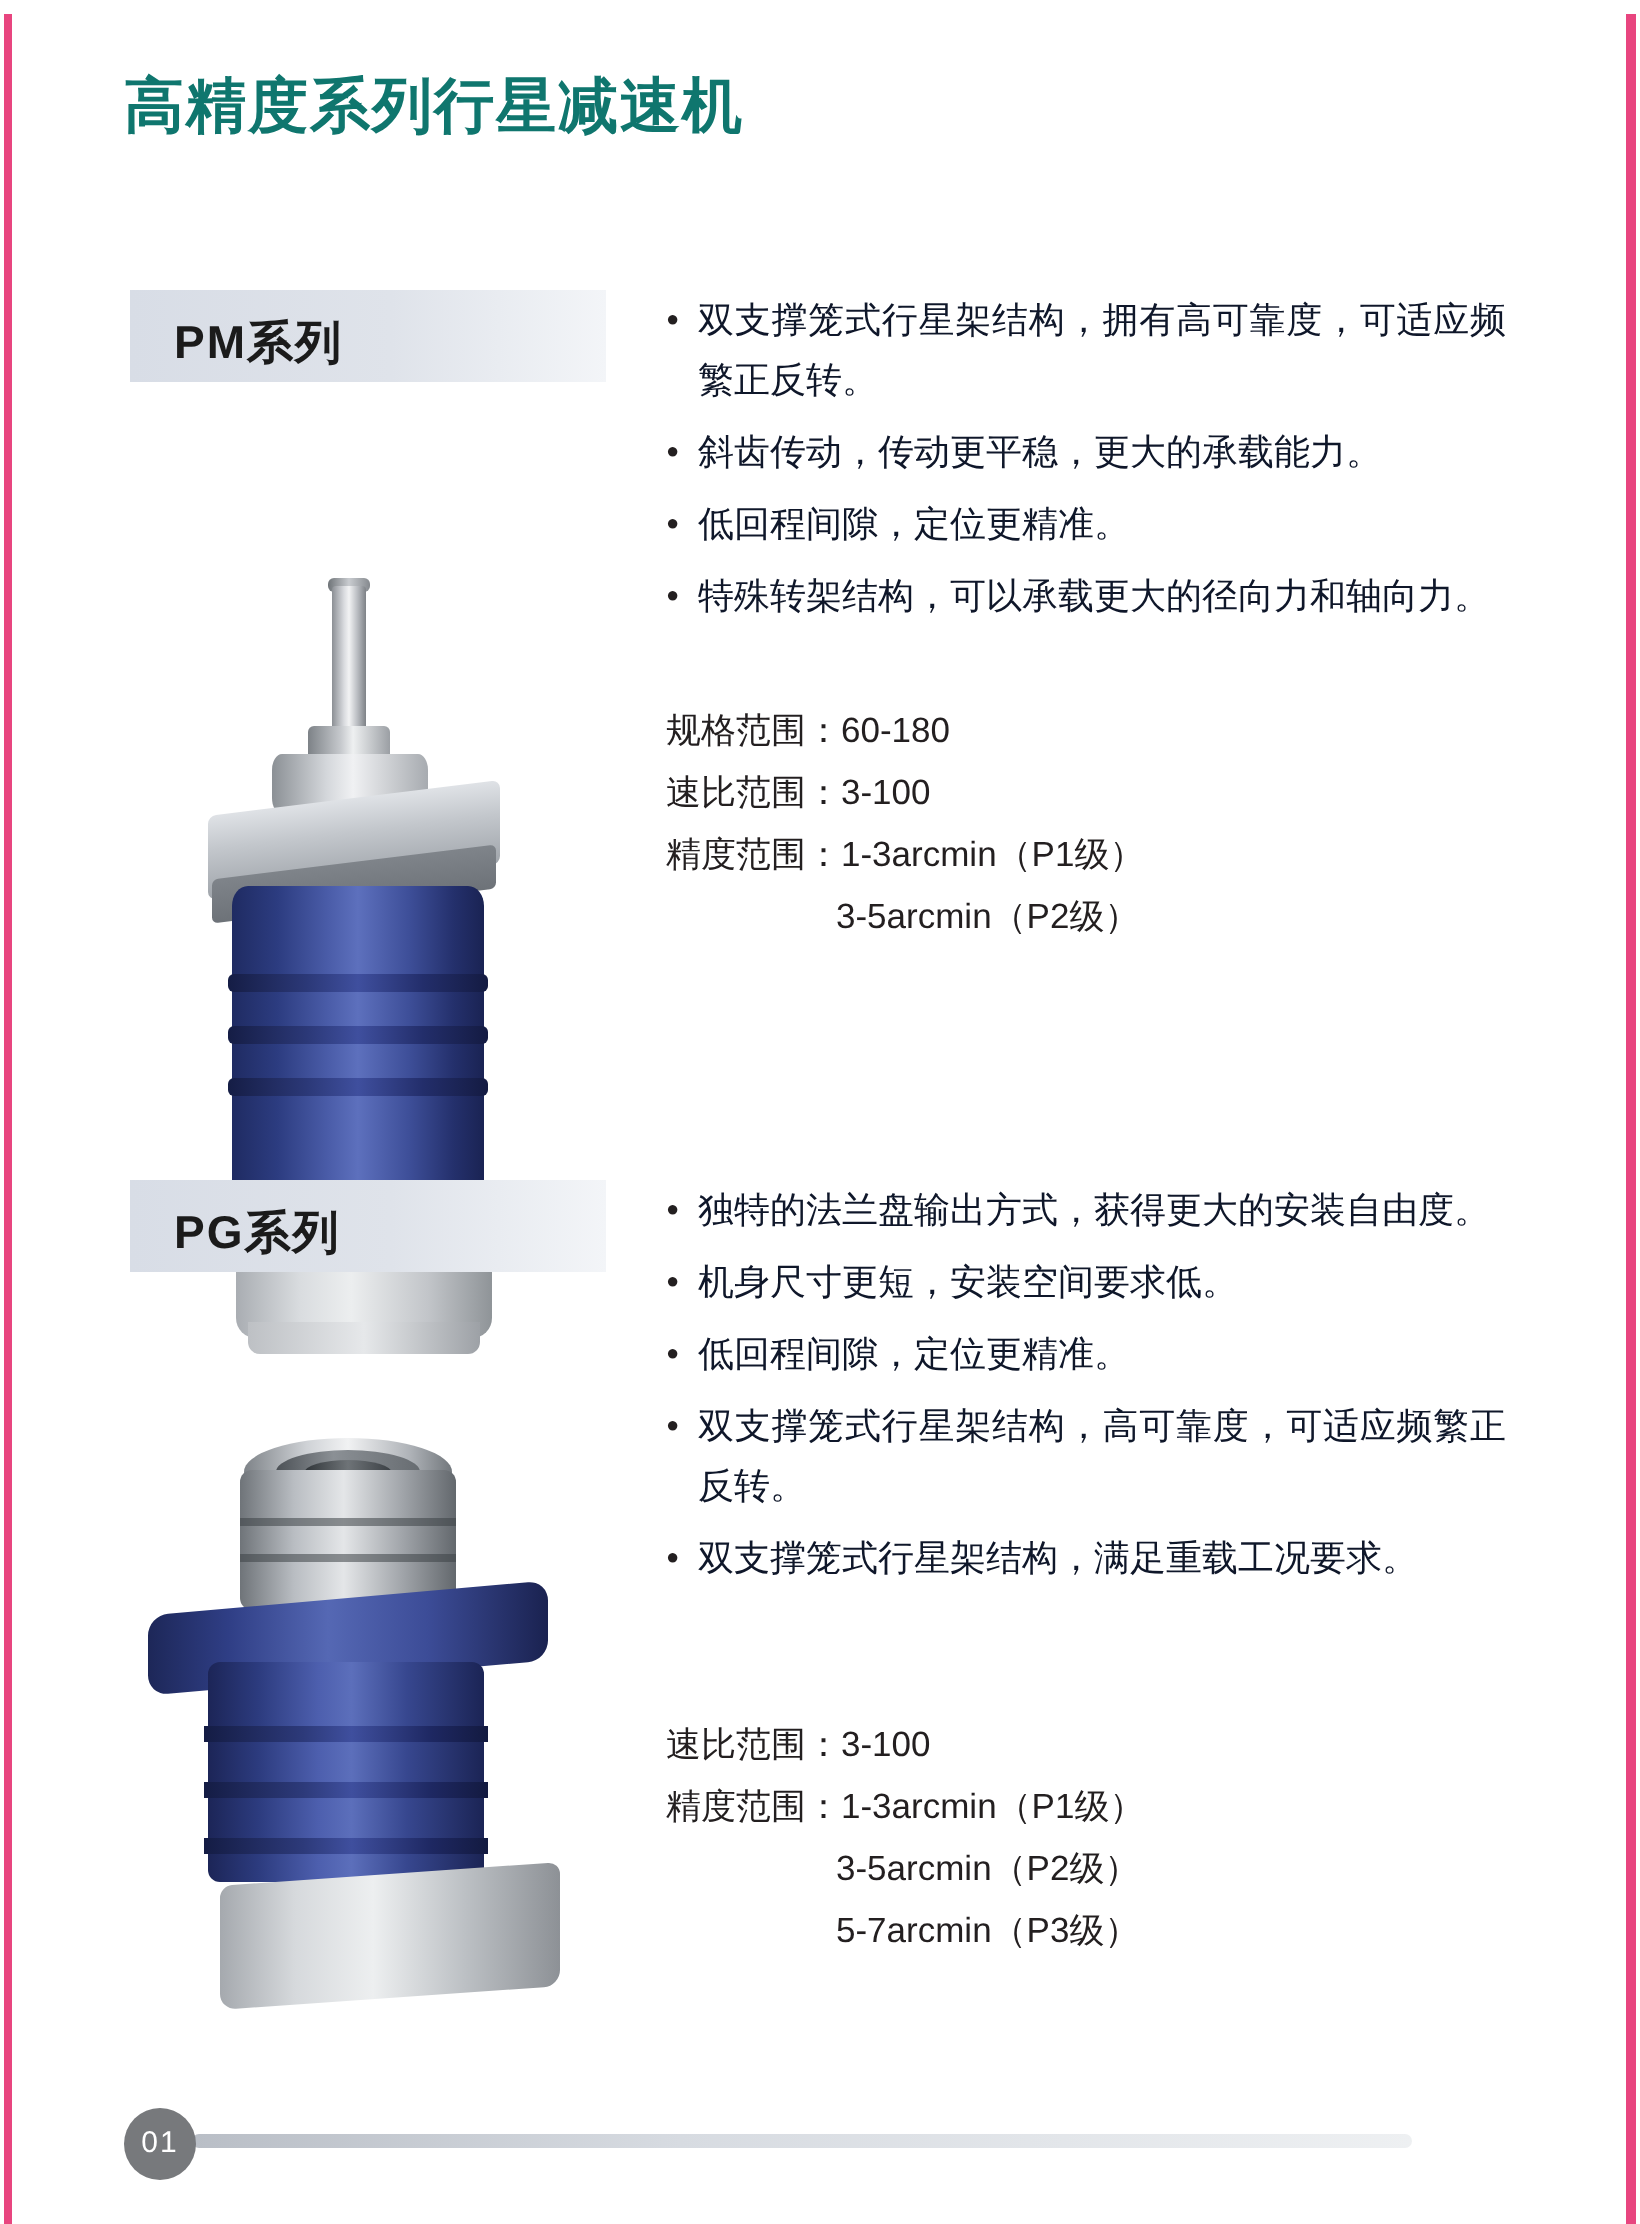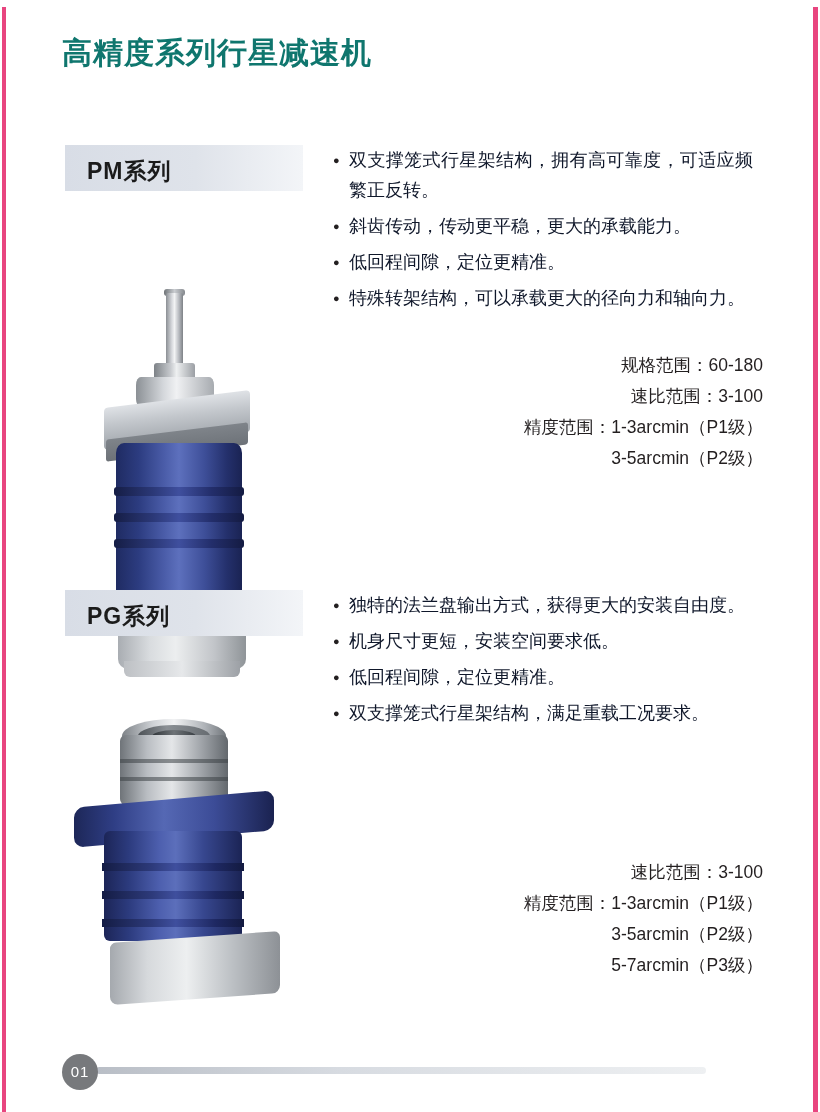--- a/index.html
+++ b/index.html
@@ -101,21 +101,20 @@
     color: #231f20;
   }
 
   .specs {
     position: absolute;
     left: 333px;
     width: 430px;
     font-size: 17.5px;
     line-height: 31px;
     color: #231f20;
-    text-align: right;
   }
   .spec-line { white-space: nowrap; }
   .spec-indent { padding-left: 85px; }
 
   
   .product {
     position: absolute;
   }
 
   
@@ -352,20 +351,21 @@
       <div class="pg-body-band" style="top:148px;"></div>
       <div class="pg-body-band" style="top:176px;"></div>
       <div class="pg-body-band" style="top:204px;"></div>
       <div class="pg-base"></div>
     </div>
 
     <div class="bullets">
       <div class="bullet">独特的法兰盘输出方式，获得更大的安装自由度。</div>
       <div class="bullet">机身尺寸更短，安装空间要求低。</div>
       <div class="bullet">低回程间隙，定位更精准。</div>
+      <div class="bullet">双支撑笼式行星架结构，高可靠度，可适应频繁正反转。</div>
       <div class="bullet">双支撑笼式行星架结构，满足重载工况要求。</div>
     </div>
 
     <div class="specs" style="top:267px;">
       <div class="spec-line">速比范围：3-100</div>
       <div class="spec-line">精度范围：1-3arcmin（P1级）</div>
       <div class="spec-line spec-indent">3-5arcmin（P2级）</div>
       <div class="spec-line spec-indent">5-7arcmin（P3级）</div>
     </div>
   </div>

